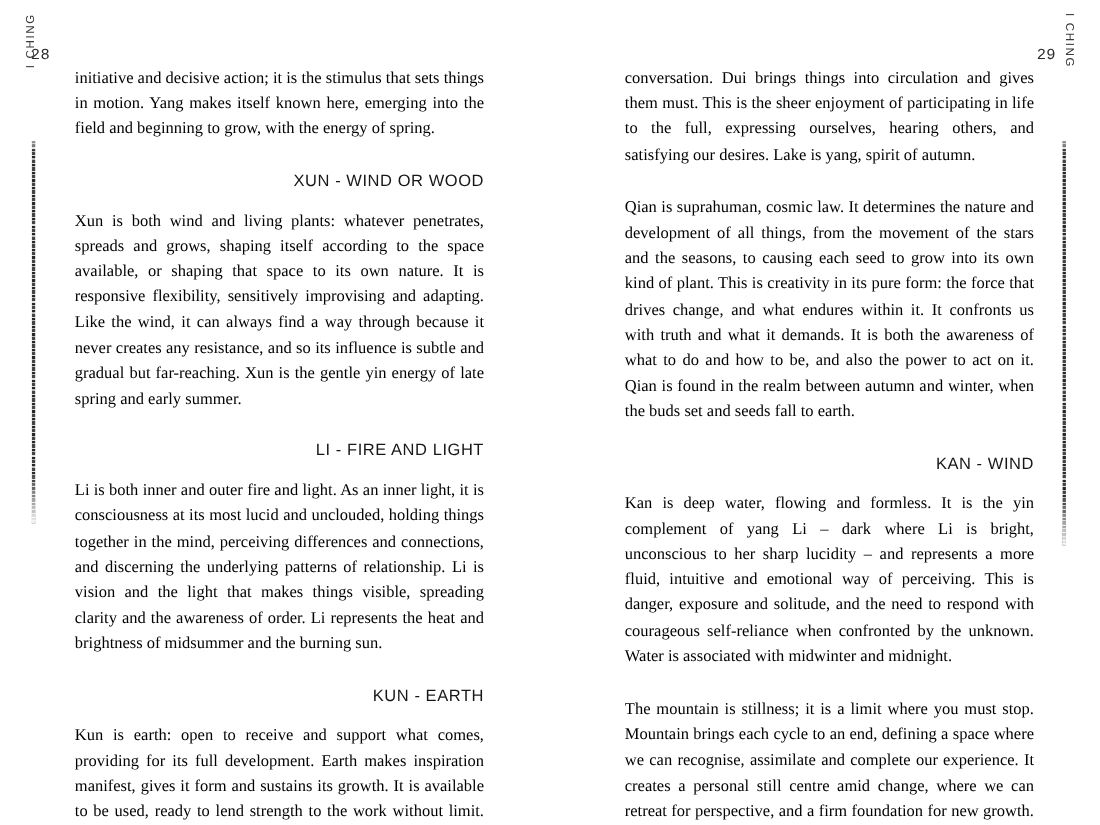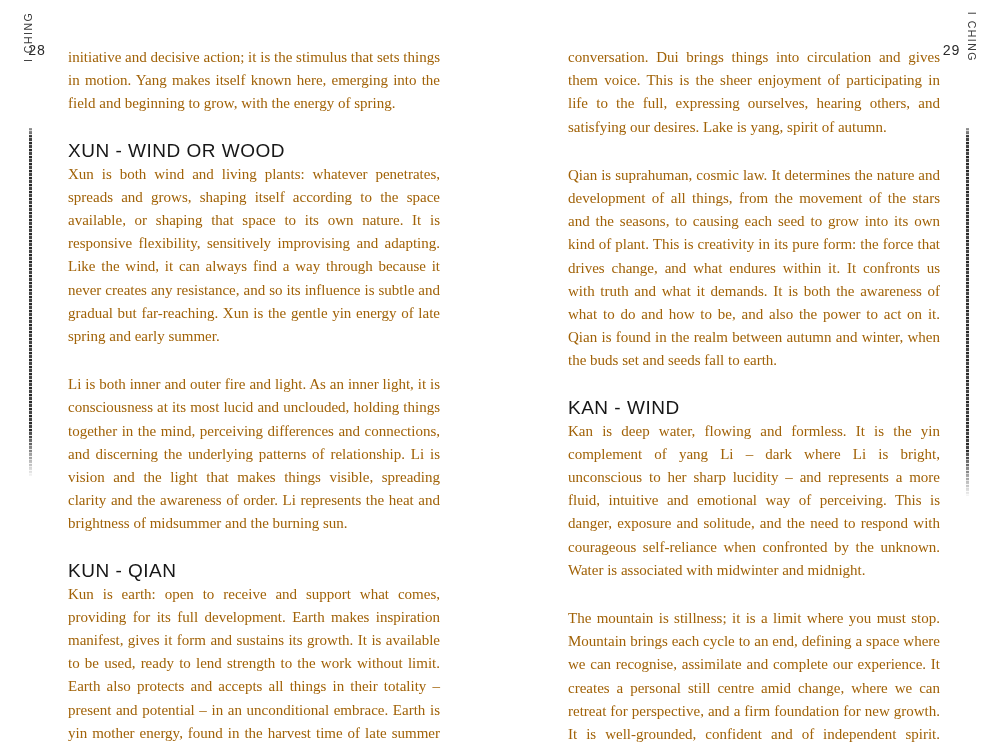--- a/index.html
+++ b/index.html
@@ -102,42 +102,43 @@
   
   .page {
     position: absolute;
     top: 44px;
     width: 372px;
   }
   .page.left  { left: 68px; }
   .page.right { left: 568px; }
 
   .para {
-    margin: 2px 0 0 0;
+    margin: 16px 0 0 0;
     font-size: 15px;
     line-height: 23.2px;
     text-align: justify;
     text-justify: inter-word;
     hyphens: none;
-    color: #a16207;
+    color: #000000;
   }
 
   .section {
     margin-top: 25px;
   }
   .section:first-child { margin-top: 0; }
 
   .section-heading {
     font-family: "Liberation Sans", "DejaVu Sans", sans-serif;
-    font-size: 19px;
+    font-size: 15px;
     font-weight: 400;
     letter-spacing: 0.5px;
     color: #171717;
     margin: 0 0 3px 0;
     line-height: 19px;
+    text-align: right;
   }
 </style>
 </head>
 <body>
 
 <div class="spread">
 
   <div class="margin-col left">
     <div class="folio">28</div>
     <div class="running-head">I CHING</div>
@@ -152,32 +153,33 @@
 
   <div class="page left">
     <p class="para">initiative and decisive action; it is the stimulus that sets things in motion. Yang makes itself known here, emerging into the field and beginning to grow, with the energy of spring.</p>
 
     <div class="section">
       <h2 class="section-heading">XUN - WIND OR WOOD</h2>
       <p class="para">Xun is both wind and living plants: whatever penetrates, spreads and grows, shaping itself according to the space available, or shaping that space to its own nature. It is responsive flexibility, sensitively improvising and adapting. Like the wind, it can always find a way through because it never creates any resistance, and so its influence is subtle and gradual but far-reaching. Xun is the gentle yin energy of late spring and early summer.</p>
     </div>
 
     <div class="section">
+      <h2 class="section-heading">LI - FIRE AND LIGHT</h2>
       <p class="para">Li is both inner and outer fire and light. As an inner light, it is consciousness at its most lucid and unclouded, holding things together in the mind, perceiving differences and connections, and discerning the underlying patterns of relationship. Li is vision and the light that makes things visible, spreading clarity and the awareness of order. Li represents the heat and brightness of midsummer and the burning sun.</p>
     </div>
 
     <div class="section">
-      <h2 class="section-heading">KUN - QIAN</h2>
+      <h2 class="section-heading">KUN - EARTH</h2>
       <p class="para">Kun is earth: open to receive and support what comes, providing for its full development. Earth makes inspiration manifest, gives it form and sustains its growth. It is available to be used, ready to lend strength to the work without limit. Earth also protects and accepts all things in their totality – present and potential – in an unconditional embrace. Earth is yin mother energy, found in the harvest time of late summer and early autumn.</p>
     </div>
 
   </div>
 
   <div class="page right">
-    <p class="para">conversation. Dui brings things into circulation and gives them voice. This is the sheer enjoyment of participating in life to the full, expressing ourselves, hearing others, and satisfying our desires. Lake is yang, spirit of autumn.</p>
+    <p class="para">conversation. Dui brings things into circulation and gives them must. This is the sheer enjoyment of participating in life to the full, expressing ourselves, hearing others, and satisfying our desires. Lake is yang, spirit of autumn.</p>
 
     <div class="section">
       <p class="para">Qian is suprahuman, cosmic law. It determines the nature and development of all things, from the movement of the stars and the seasons, to causing each seed to grow into its own kind of plant. This is creativity in its pure form: the force that drives change, and what endures within it. It confronts us with truth and what it demands. It is both the awareness of what to do and how to be, and also the power to act on it. Qian is found in the realm between autumn and winter, when the buds set and seeds fall to earth.</p>
     </div>
 
     <div class="section">
       <h2 class="section-heading">KAN - WIND</h2>
       <p class="para">Kan is deep water, flowing and formless. It is the yin complement of yang Li – dark where Li is bright, unconscious to her sharp lucidity – and represents a more fluid, intuitive and emotional way of perceiving. This is danger, exposure and solitude, and the need to respond with courageous self-reliance when confronted by the unknown. Water is associated with midwinter and midnight.</p>
     </div>
 

